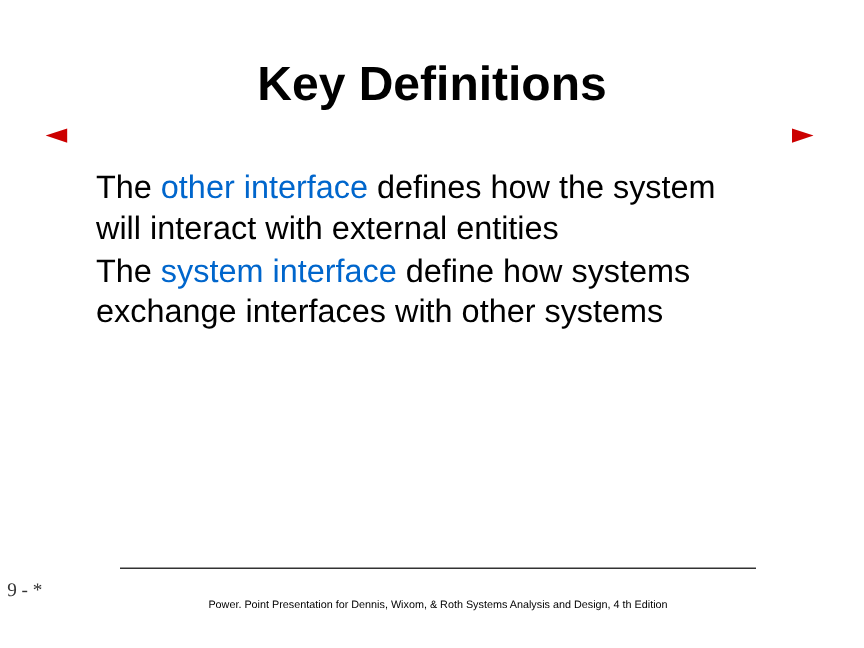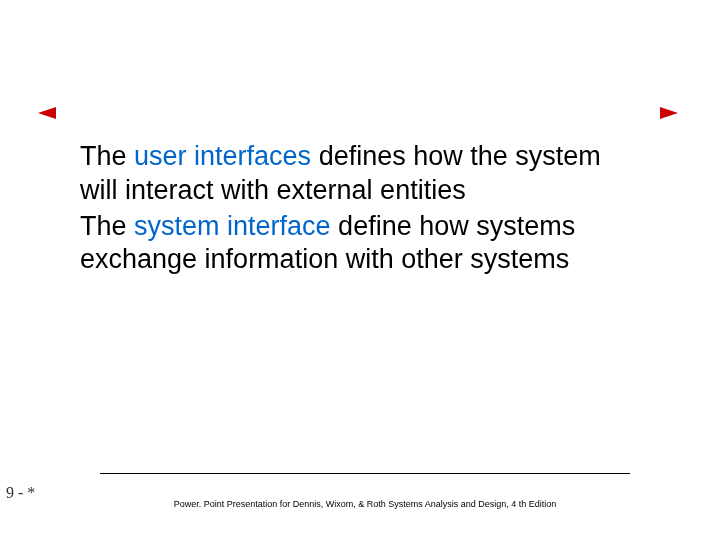--- a/index.html
+++ b/index.html
@@ -85,42 +85,43 @@
     bottom: 20px;
     width: 52px;
     height: 52px;
   }
 </style>
 </head>
 <body>
 
 <div class="slide">
 
+  <div class="title">Key Definitions</div>
 
   <div class="divider-arrow">
     <svg width="640" height="18" viewBox="0 0 640 18">
       <defs>
         <linearGradient id="grad" x1="0%" y1="0%" x2="0%" y2="100%">
           <stop offset="0%" stop-color="#ff6a6a"></stop>
           <stop offset="50%" stop-color="#cc0000"></stop>
           <stop offset="100%" stop-color="#8a0000"></stop>
         </linearGradient>
       </defs>
       <line x1="14" y1="9" x2="626" y2="9" stroke="url(#grad)" stroke-width="4"></line>
       <polygon points="0,9 18,3 18,15" fill="#cc0000"></polygon>
       <polygon points="640,9 622,3 622,15" fill="#cc0000"></polygon>
     </svg>
   </div>
 
   <div class="body-text">
     <p class="para">
-      <span>The </span><span class="link-like">user interfaces</span><span> defines how the system will interact with external entities</span>
+      <span>The </span><span class="link-like">other interface</span><span> defines how the system will interact with external entities</span>
     </p>
     <p class="para">
-      <span>The </span><span class="link-like">system interface</span><span> define how systems exchange information with other systems</span>
+      <span>The </span><span class="link-like">system interface</span><span> define how systems exchange interfaces with other systems</span>
     </p>
   </div>
 
   <div class="footer-line"></div>
 
   <div class="footer-text">
     <div>Power. Point Presentation for Dennis, Wixom, &amp; Roth Systems Analysis and Design, 4 th Edition</div>
   </div>
 
   <div class="page-num">9 - *</div>

